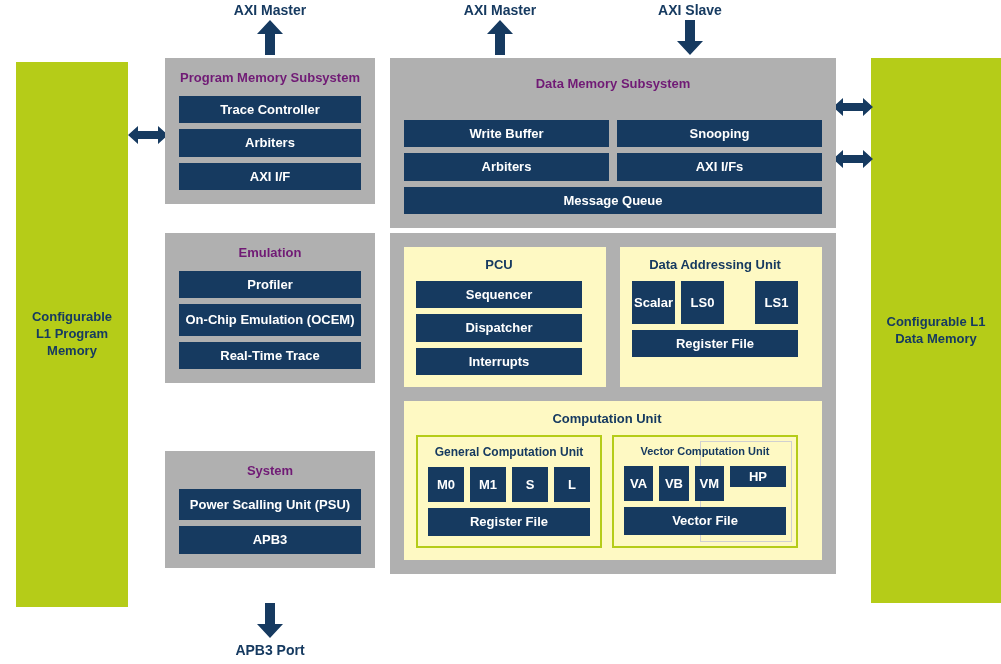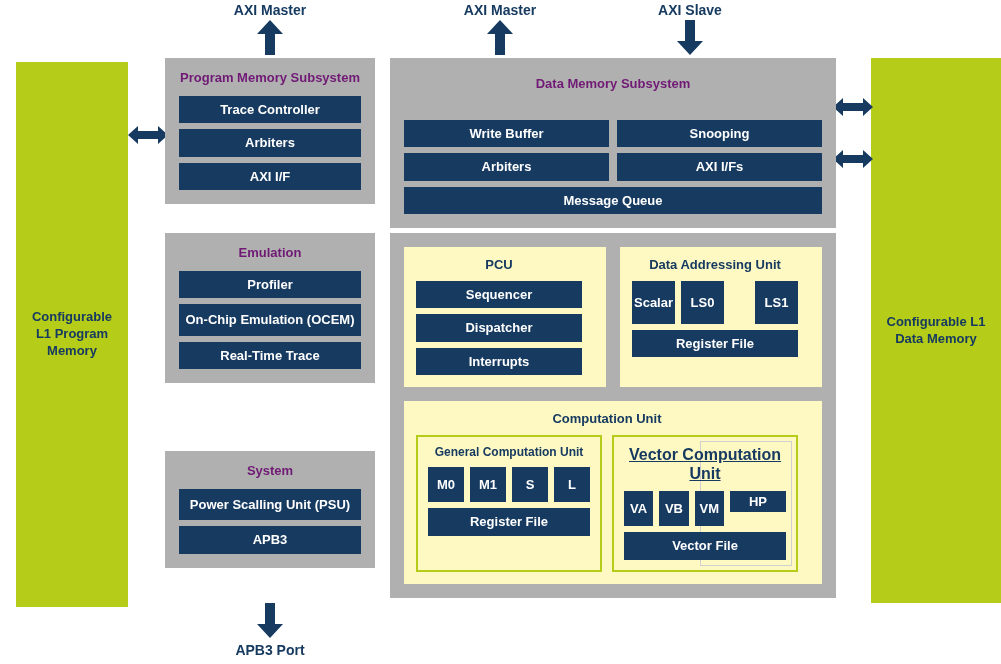--- a/index.html
+++ b/index.html
@@ -181,21 +181,21 @@
             <div class="small-chip" style="padding:10px 2px;">L</div>
           </div>
           <div class="row" style="margin-bottom:0;">
               <div class="chip">Register File</div>
             </div>
         </div>
 
         <div class="inner-bordered" style="flex:1; position:relative;">
           <div class="inner-bordered-light" style="position:absolute; top:4px; right:4px; bottom:4px; left:86px; pointer-events:none;"></div>
           <div style="position:relative;">
-            <div class="subpanel-title" style="font-size:16px;text-decoration:underline;">Vector Computation Unit</div>
+            <div class="subpanel-title" style="font-size:11px;">Vector Computation Unit</div>
             <div class="row" style="gap:6px; align-items:flex-start;">
               <div class="small-chip" style="padding:10px 2px;">VA</div>
               <div class="small-chip" style="padding:10px 2px;">VB</div>
               <div class="small-chip" style="padding:10px 2px;">VM</div>
               <div class="hp-chip">HP</div>
             </div>
             <div class="row" style="margin-bottom:0;">
                 <div class="chip">Vector File</div>
               </div>
           </div>

